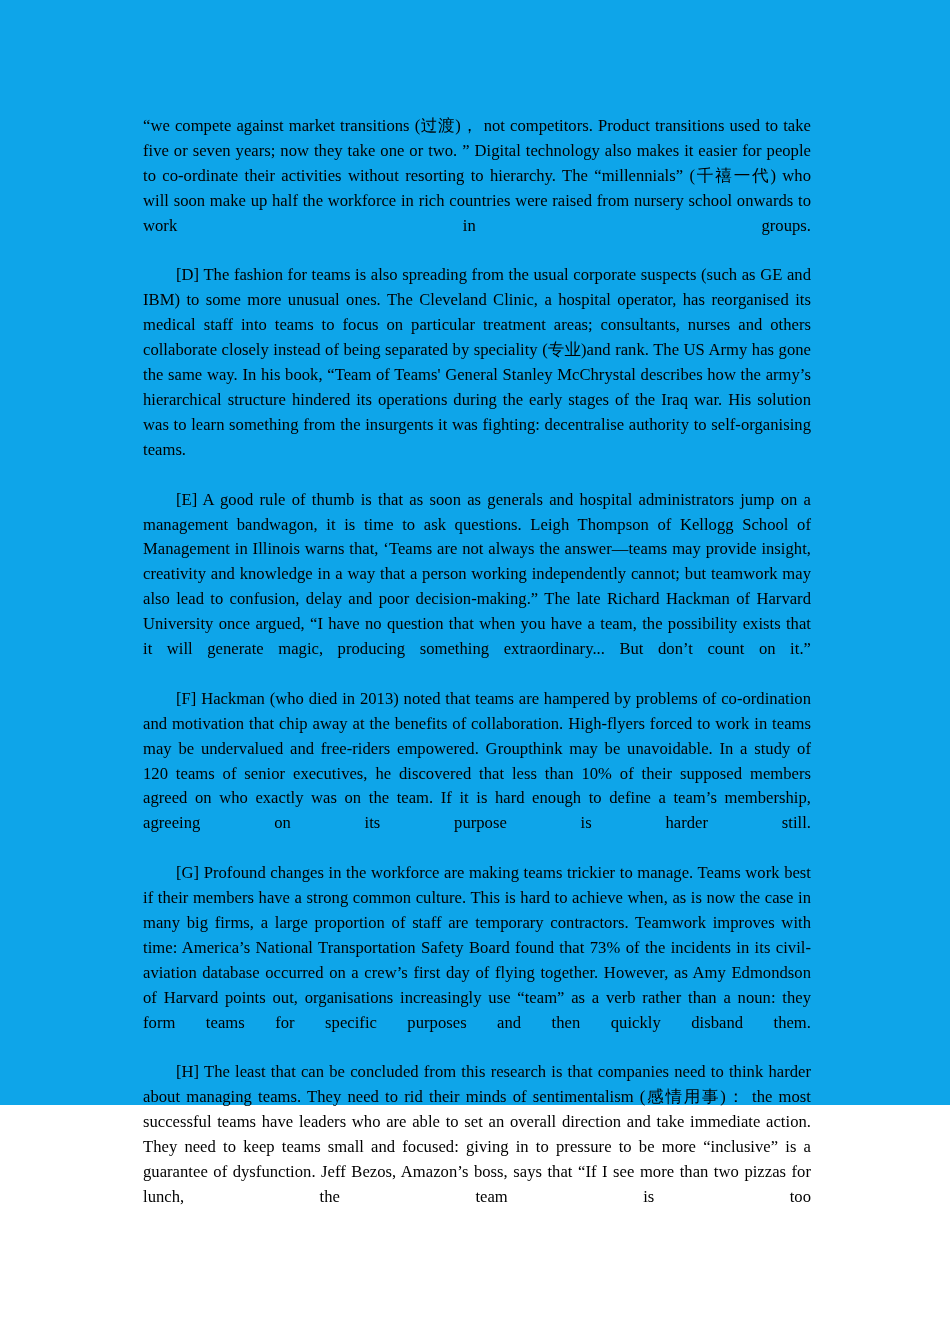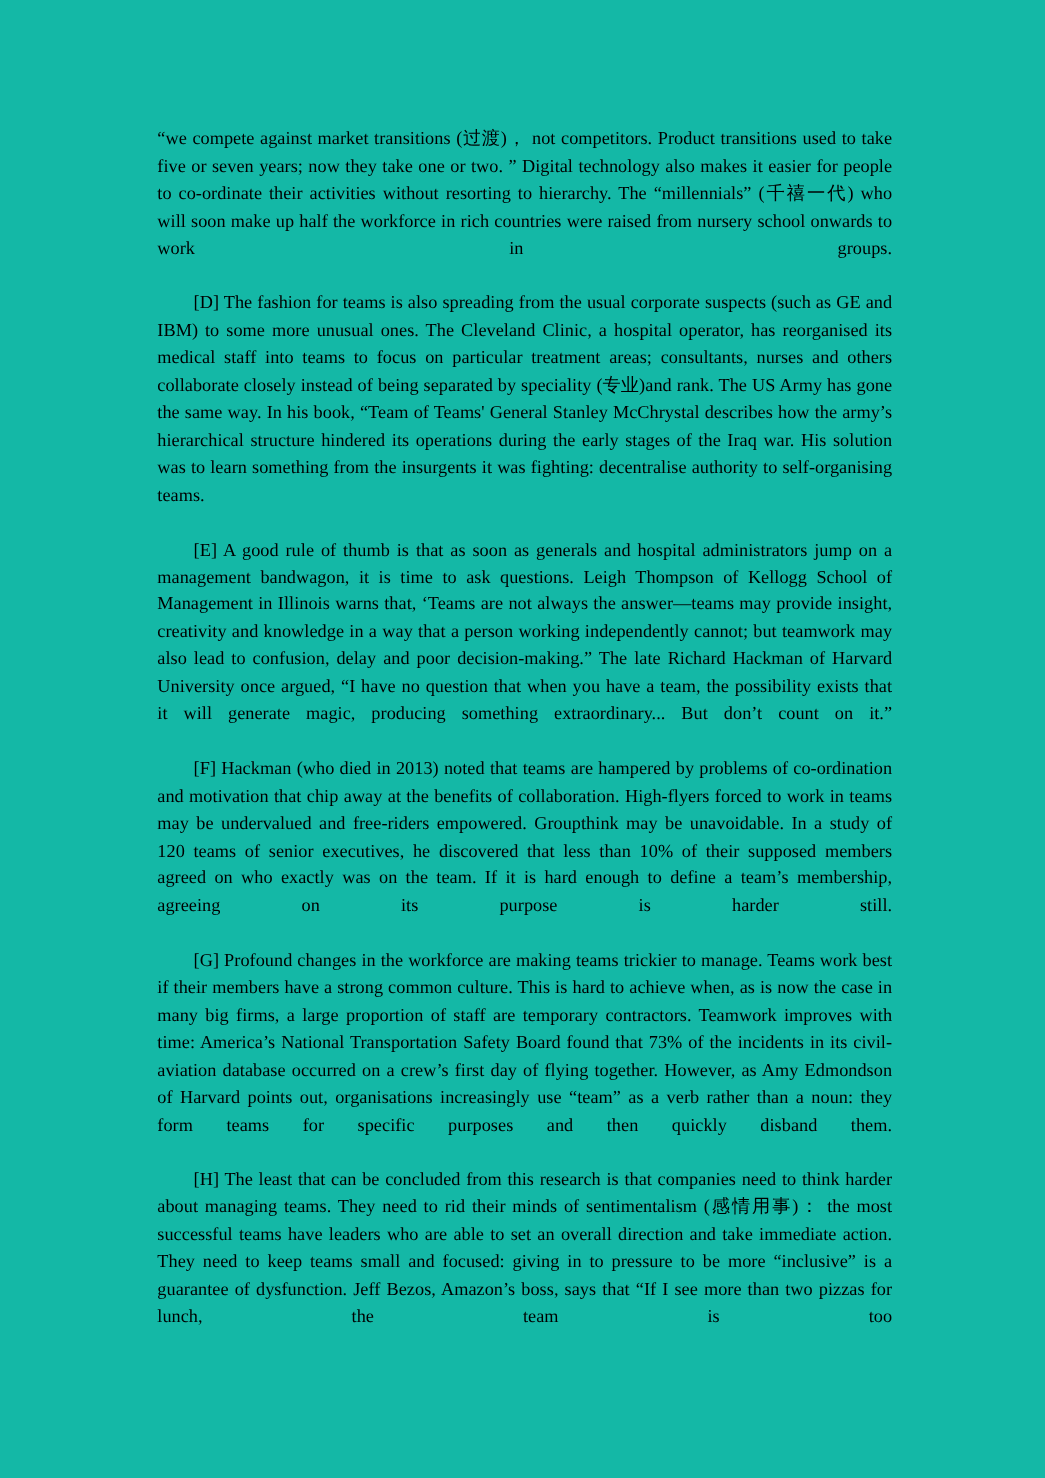--- a/index.html
+++ b/index.html
@@ -14,22 +14,22 @@
     overflow: hidden;
     font-family: "Liberation Serif", "DejaVu Serif", serif;
     color: #000000;
     -webkit-font-smoothing: antialiased;
   }
   .page {
     position: absolute;
     left: 0;
     top: 0;
     width: 950px;
-    height: 1344px;
-    background: #14b8a6;
+    height: 1105px;
+    background: #0ea5e9;
   }
   .text-column {
     position: absolute;
     left: 143px;
     top: 114px;
     width: 668px;
   }
   p.para {
     margin: 0;
     padding: 0;

